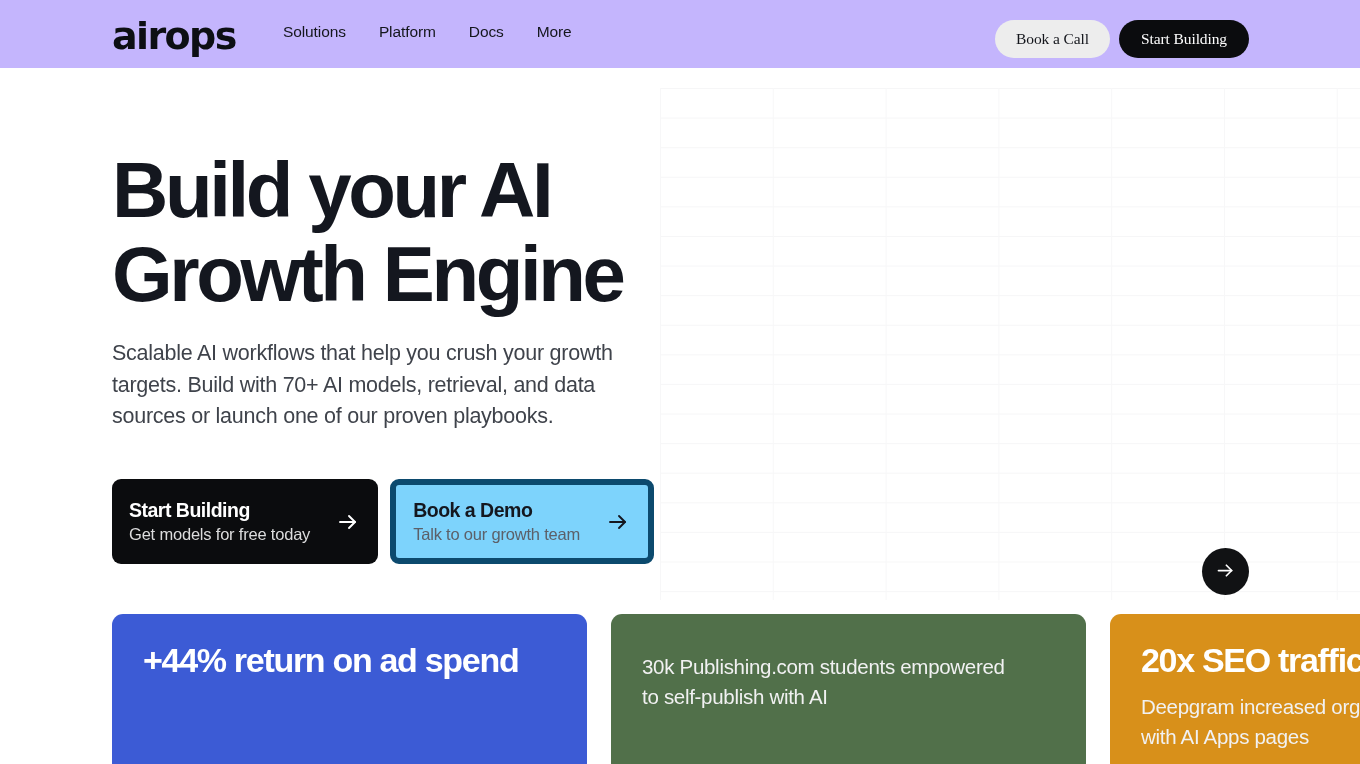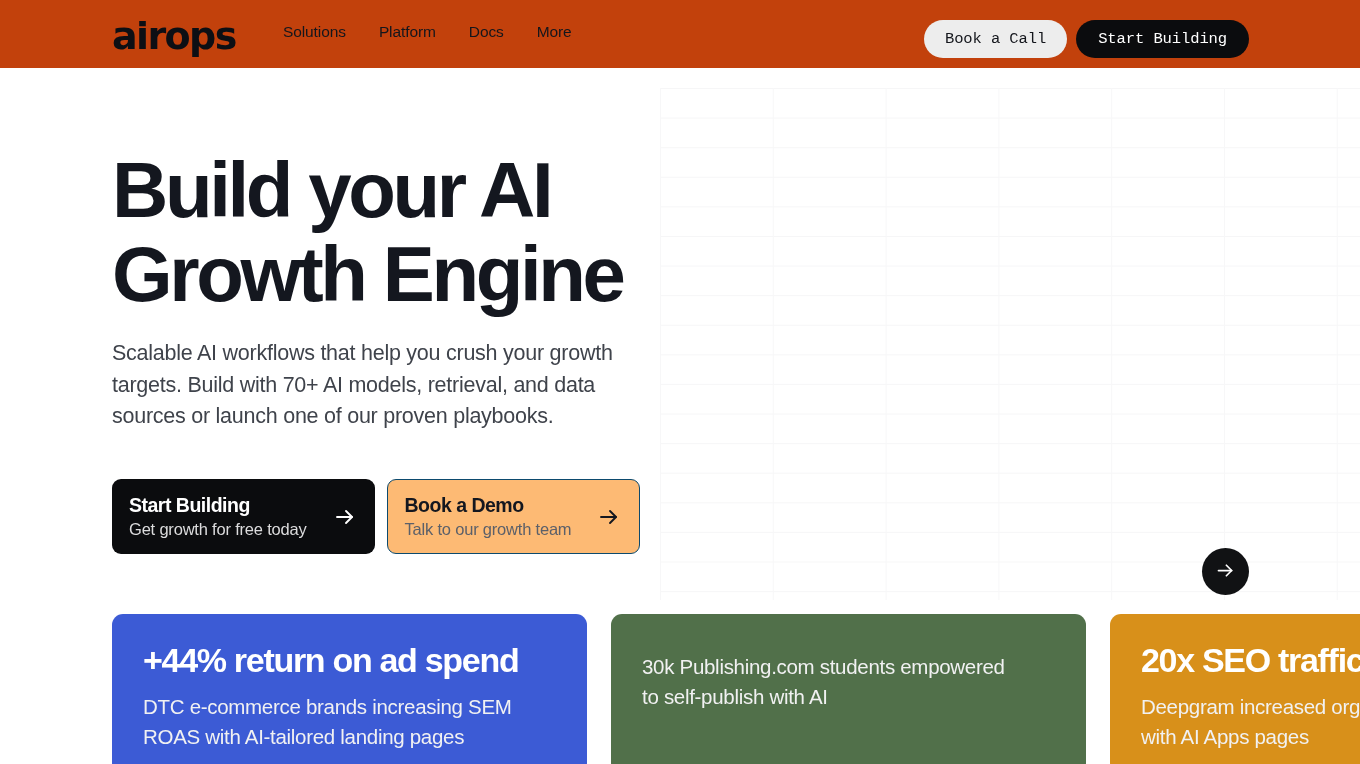--- a/index.html
+++ b/index.html
@@ -23,21 +23,21 @@
     background-size:112.8px 29.6px;
     pointer-events:none;
     z-index:0;
   }
 
   
   #header {
     position:absolute; left:0; top:0;
     width:1360px; height:68px;
     display:flex; align-items:center;
-    background:#c2410c;
+    background:#c4b5fd;
     z-index:20;
   }
   #logo {
     position:absolute; left:112px; top:16px;
     font-size:38px; font-weight:700;
     letter-spacing:-1.6px;
     color:#0d0f14;
     line-height:40px;
     font-family:"DejaVu Sans", sans-serif;
   }
@@ -57,21 +57,21 @@
     position:absolute; right:111px; top:20px;
     display:flex; gap:9px; align-items:center;
   }
   .hdr-btn {
     border:none; cursor:pointer;
     border-radius:999px;
     font-size:15.5px;
     letter-spacing:-0.1px;
     height:38px;
     display:flex; align-items:center; justify-content:center;
-    font-family:Liberation Mono, monospace;
+    font-family:Liberation Serif, serif;
     white-space:nowrap;
   }
   #book-call-button { background:#ededed; color:#14161c; padding:0 21px; }
   #start-building-header-button { background:#0b0c0e; color:#ffffff; padding:0 22px; }
 
   
   #hero { position:absolute; left:0; top:0; width:1272px; height:764px; z-index:5; }
 
   #hero-heading {
     position:absolute; left:112px; top:148px;
@@ -107,21 +107,21 @@
   }
   .cta .cta-text { display:flex; flex-direction:column; gap:1px; }
   .cta .cta-title { font-size:19.5px; font-weight:700; letter-spacing:-0.5px; line-height:24px; }
   .cta .cta-sub { font-size:16.5px; letter-spacing:-0.2px; line-height:22px; }
   .cta .cta-arrow { display:flex; align-items:center; }
 
   #cta-start-building { background:#0b0c0e; }
   #cta-start-building .cta-title { color:#ffffff; }
   #cta-start-building .cta-sub { color:#dcdcdd; }
 
-  #cta-book-demo { background:#fdba74; border:1px solid #0c4a6e; }
+  #cta-book-demo { background:#7dd3fc; border:6px solid #0c4a6e; }
   #cta-book-demo .cta-title { color:#14171f; }
   #cta-book-demo .cta-sub { color:#5c6069;text-align:center; }
 
   
   #carousel-next-button {
     position:absolute; left:1202px; top:548px;
     width:47px; height:47px;
     border-radius:50%;
     background:#111214;
     display:flex; align-items:center; justify-content:center;
@@ -186,21 +186,21 @@
 
   <h1 id="hero-heading">Build your AI Growth Engine</h1>
 
   <p id="hero-subtext">Scalable AI workflows that help you crush your growth targets. Build with 70+ AI models, retrieval, and data sources or launch one of our proven playbooks.</p>
 
   <div id="cta-row">
 
     <div class="cta" id="cta-start-building">
       <span class="cta-text">
         <span class="cta-title">Start Building</span>
-        <span class="cta-sub">Get growth for free today</span>
+        <span class="cta-sub">Get models for free today</span>
       </span>
       <span class="cta-arrow">
         <svg width="24" height="24" viewBox="0 0 24 24" fill="none" stroke="#ffffff" stroke-width="1.9" stroke-linecap="round" stroke-linejoin="round">
           <line x1="4" y1="12" x2="19" y2="12"></line>
             <polyline points="13,6 19,12 13,18"></polyline>
         </svg>
       </span>
     </div>
 
     <div class="cta" id="cta-book-demo">
@@ -224,22 +224,20 @@
         <line x1="4" y1="12" x2="19" y2="12"></line>
           <polyline points="13,6 19,12 13,18"></polyline>
       </svg>
     </span>
   </button>
 
   <div id="cards-row">
 
     <div class="stat-card" style="background: rgb(60, 91, 213);">
       <div class="card-stat">+44% return on ad spend</div>
-      <div class="card-desc">DTC e-commerce brands increasing SEM
-ROAS with AI-tailored landing pages</div>
     </div>
 
     <div class="stat-card" style="background: rgb(81, 112, 74);">
       <div class="card-desc">30k Publishing.com students empowered
 to self-publish with AI</div>
     </div>
 
     <div class="stat-card" style="background: rgb(216, 144, 26);">
       <div class="card-stat">20x SEO traffic</div>
       <div class="card-desc">Deepgram increased organic traffic

